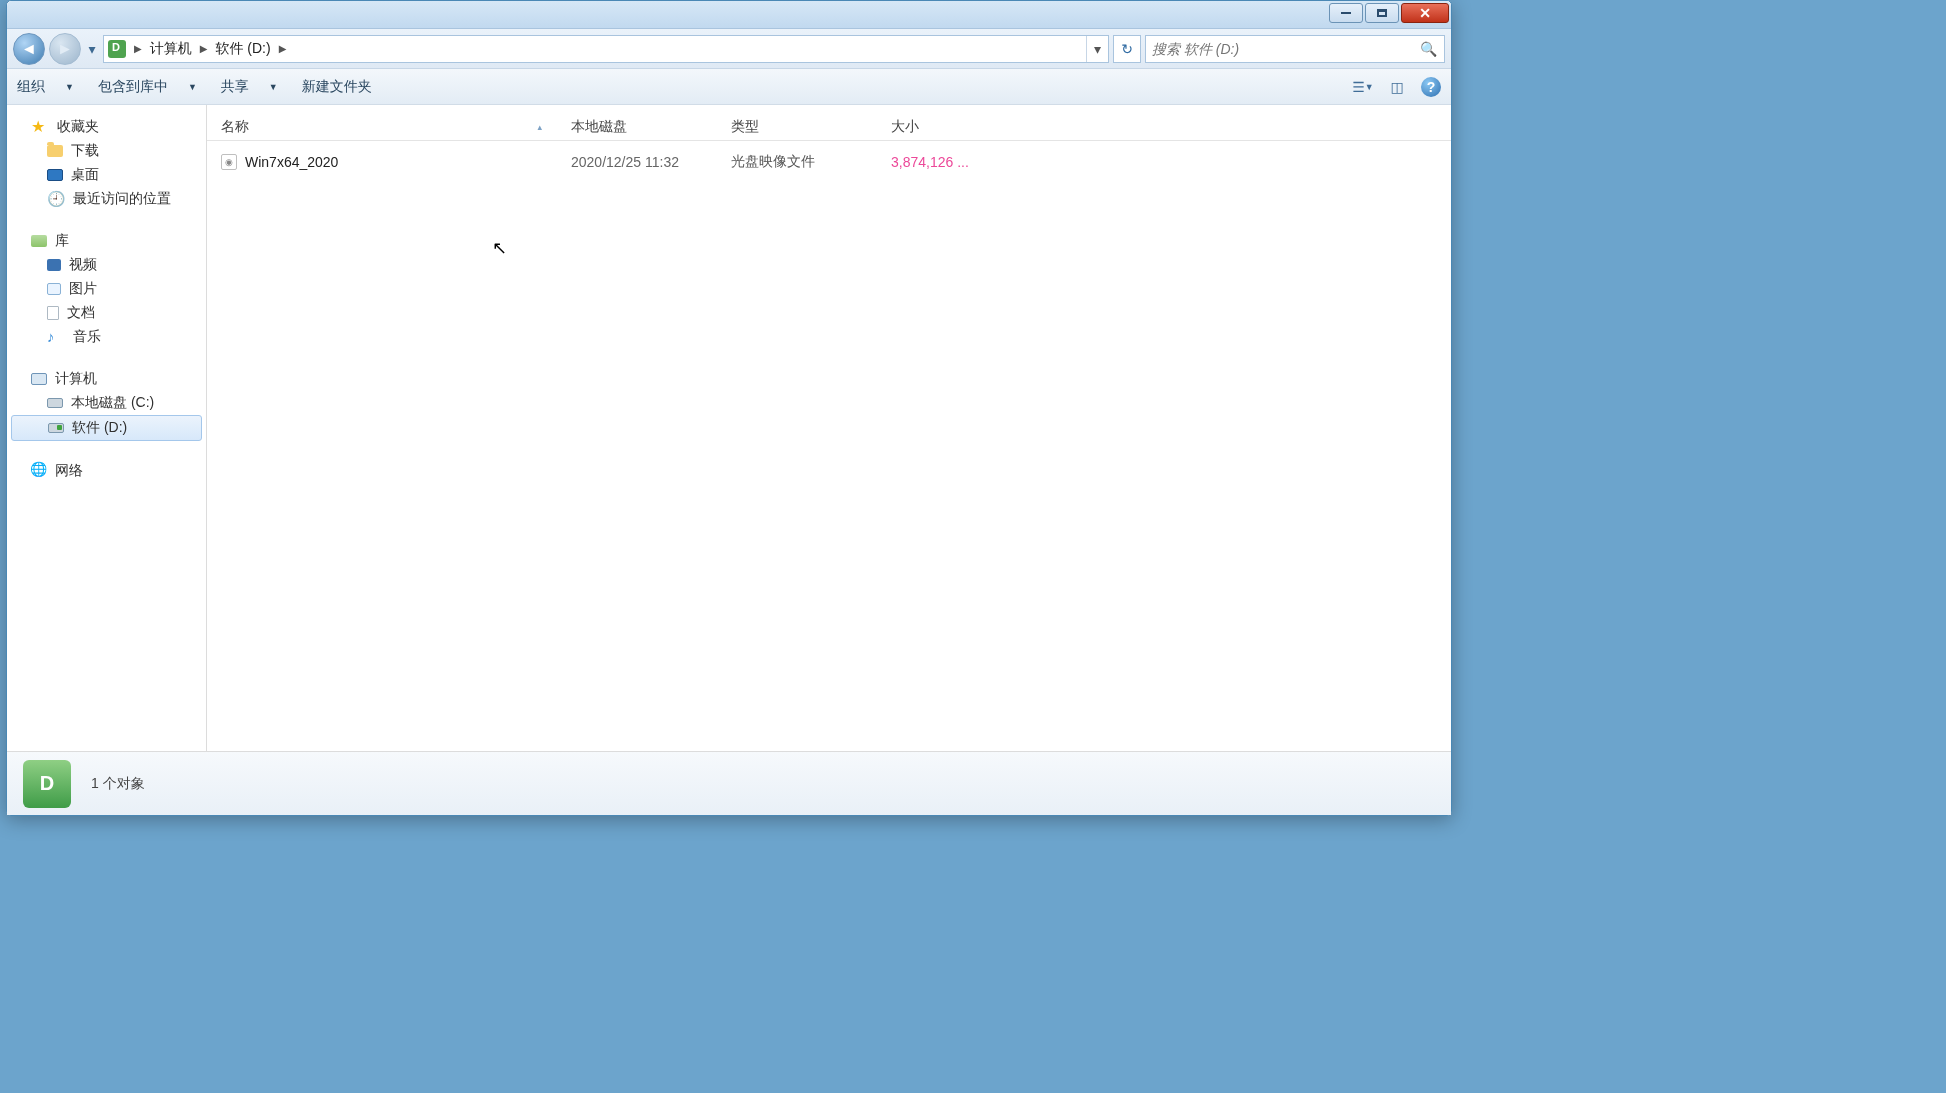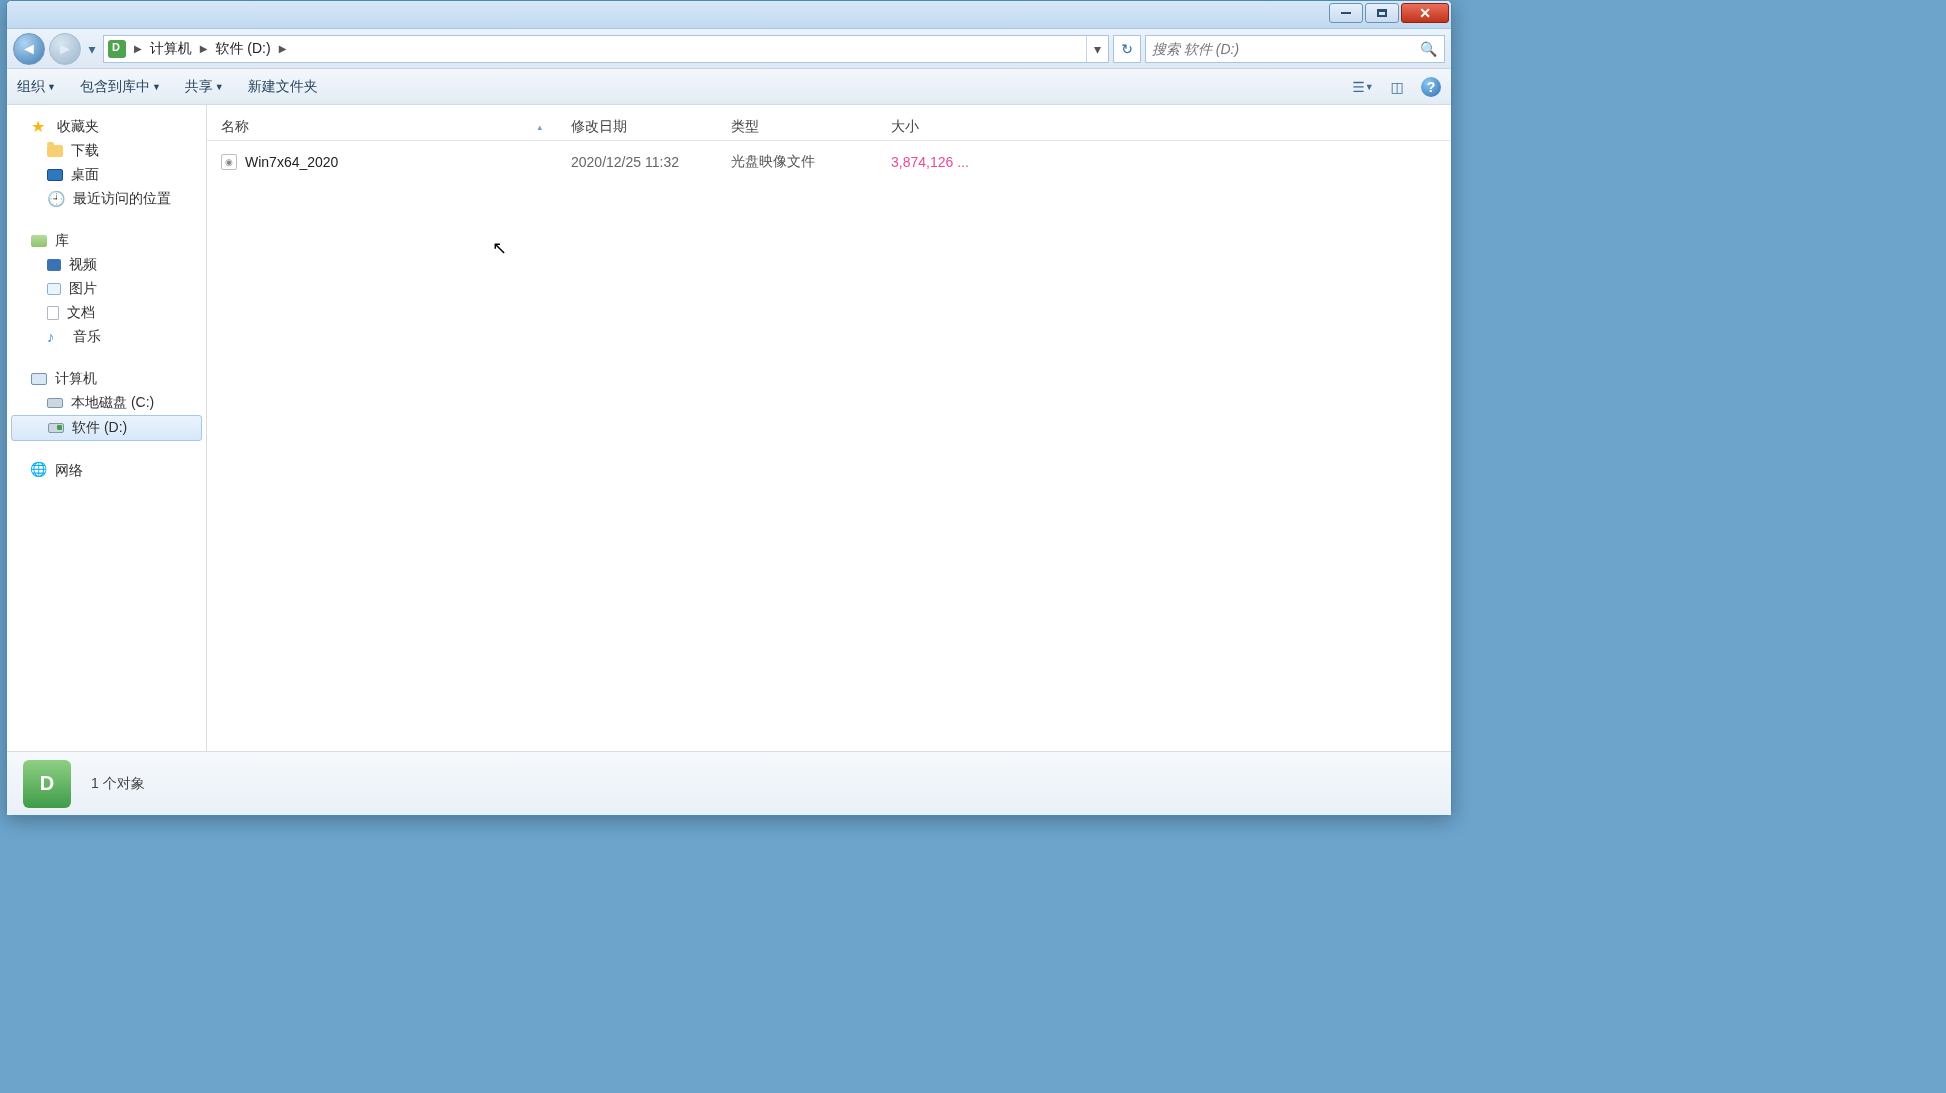--- a/index.html
+++ b/index.html
@@ -19,21 +19,21 @@
   .bc-icon { width: 18px; height: 18px; background: #4fa34f; border-radius: 3px; display: inline-block; position: relative; }
   .bc-icon::after { content: "D"; position: absolute; left: 4px; top: 1px; color: #fff; font-size: 11px; font-weight: bold; }
   .bc-sep { color: #555; font-size: 10px; padding: 0 4px; }
   .bc-item { color: #222; }
   .bc-drop { width: 22px; height: 26px; border-left: 1px solid #c7d6e6; margin-left: auto; display: flex; align-items: center; justify-content: center; color: #555; }
   .refresh-btn { width: 28px; height: 28px; border: 1px solid #a9c4de; background: #fff; display: flex; align-items: center; justify-content: center; color: #2f6aa2; }
   .search-box { width: 300px; height: 28px; border: 1px solid #a9c4de; background: #fff; display: flex; align-items: center; padding: 0 6px; }
   .search-box input { flex: 1; border: none; outline: none; font-style: italic; color: #888; background: transparent; }
   .search-glyph { color: #2f6aa2; font-size: 14px; }
   .toolbar { height: 36px; background: linear-gradient(#f3f7fb,#e3ecf5); border-bottom: 1px solid #d1dce7; display: flex; align-items: center; padding: 0 10px; gap: 24px; }
-  .tb-item { color: #2a4760; display: flex; align-items: center; gap: 2px; justify-content: space-between; }
+  .tb-item { color: #2a4760; display: flex; align-items: center; gap: 20px; justify-content: space-between; }
   .tb-drop { font-size: 9px; color: #2a4760; }
   .tb-right { margin-left: auto; display: flex; align-items: center; gap: 14px; }
   .tb-icon { width: 20px; height: 18px; display: flex; align-items: center; justify-content: center; color: #3f6c97; }
   .help-icon { width: 20px; height: 20px; border-radius: 50%; background: radial-gradient(circle at 35% 30%,#8bc8f4,#2e6fb0); color: #fff; font-weight: bold; display: flex; align-items: center; justify-content: center; font-size: 13px; }
   .body { flex: 1; display: flex; min-height: 0; }
   .sidebar { width: 200px; border-right: 1px solid #dcdcdc; background: #fff; overflow: auto; padding: 10px 0; }
   .sb-group { margin-bottom: 18px; }
   .sb-head { display: flex; align-items: center; gap: 8px; padding: 3px 12px 3px 24px; color: #303030; }
   .sb-item { display: flex; align-items: center; gap: 8px; padding: 3px 12px 3px 40px; color: #303030; }
   .sb-item.selected { background: linear-gradient(#ebf3fc,#d7e8fa); border: 1px solid #a4c7eb; border-radius: 3px; margin: 0 4px; padding-left: 36px; }
@@ -201,21 +201,21 @@
       </div>
     </div>
 
     <div class="content">
       <div class="col-headers">
         <div class="col name">
             <span>名称</span>
             <span class="sort-ind">▴</span>
           </div>
         <div class="col date">
-            <span>修改日期</span>
+            <span>本地磁盘</span>
           </div>
         <div class="col type">
             <span>类型</span>
           </div>
         <div class="col size">
             <span>大小</span>
           </div>
       </div>
       <div class="file-list">
         <div class="file-row">

